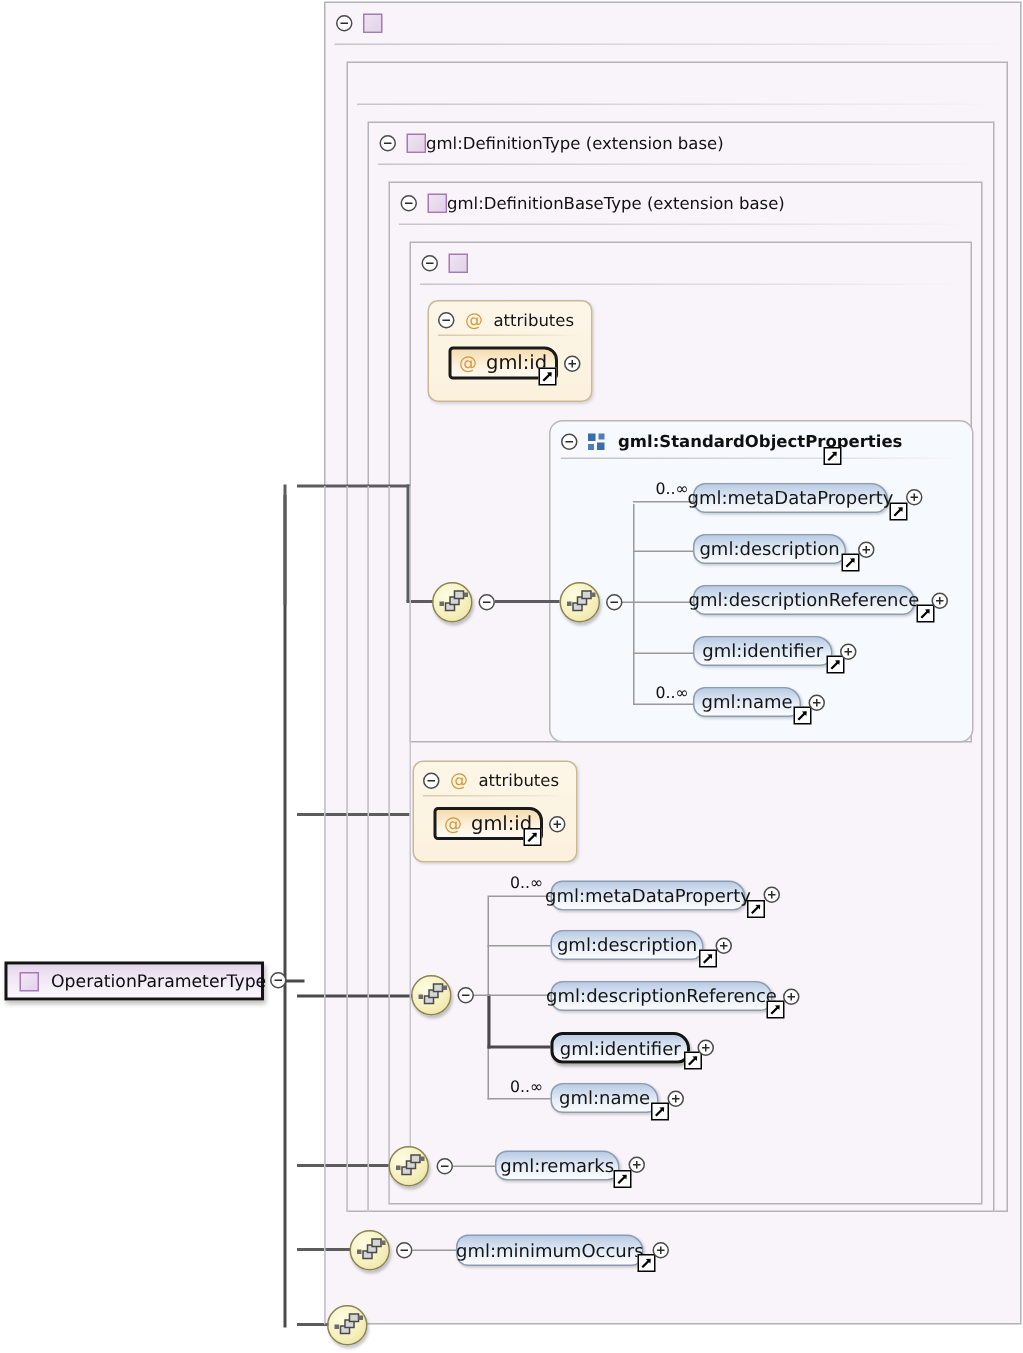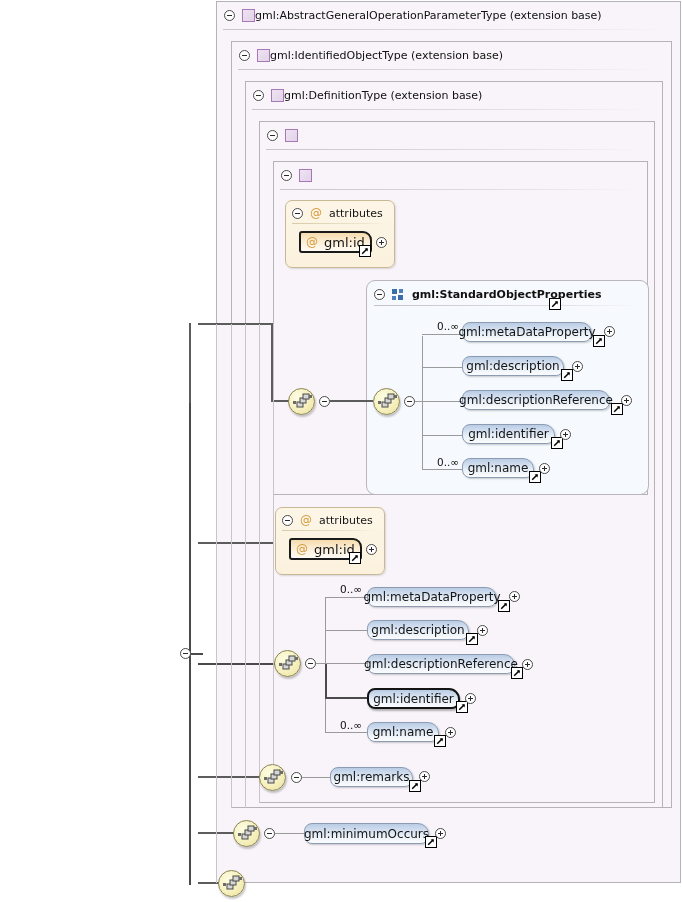--- a/index.html
+++ b/index.html
@@ -281,47 +281,42 @@
 </style>
 </head>
 <body>
 
 <div id="canvas">
 
   <div class="container" style="left:216px; top:1px; width:465px; height:882px;">
     <div class="hdr">
       <div class="toggle"></div>
       <div class="ct-icon"></div>
-      <span class="hdr-label">gml:AbstractGeneralOperationParameterType (extension base)</span>
     </div>
     <div class="hdr-rule" style="left:6px; width:450px;"></div>
   </div>
 
   <div class="container" style="left:231px; top:41px; width:441px; height:767px;">
-    <div class="hdr">
-      <div class="toggle"></div>
-      <div class="ct-icon"></div>
-      <span class="hdr-label">gml:IdentifiedObjectType (extension base)</span>
-    </div>
     <div class="hdr-rule" style="left:6px; width:426px;"></div>
   </div>
 
   <div class="container" style="left:245px; top:81px; width:418px; height:727px;">
     <div class="hdr">
       <div class="toggle"></div>
       <div class="ct-icon"></div>
       <span class="hdr-label">gml:DefinitionType (extension base)</span>
     </div>
     <div class="hdr-rule" style="left:6px; width:403px;"></div>
   </div>
 
   <div class="container" style="left:259px; top:121px; width:396px; height:682px;">
     <div class="hdr">
       <div class="toggle"></div>
       <div class="ct-icon"></div>
+      <span class="hdr-label">gml:DefinitionBaseType (extension base)</span>
     </div>
     <div class="hdr-rule" style="left:6px; width:381px;"></div>
   </div>
 
   <div class="container" style="left:273px; top:161px; width:375px; height:334px;">
     <div class="hdr">
       <div class="toggle"></div>
       <div class="ct-icon"></div>
     </div>
     <div class="hdr-rule" style="left:6px; width:360px;"></div>
@@ -345,20 +340,24 @@
   <div class="ln dark" style="left:198px; top:832px; width:36px; height:2px;"></div>
 
   <div class="ln dark" style="left:198px; top:882px; width:22px; height:2px;"></div>
 
   <div class="ln" style="left:216px; top:324px; width:1px; height:559px; background:#c9c5cd;"></div>
   <div class="ln" style="left:231px; top:324px; width:1px; height:484px; background:#c9c5cd;"></div>
   <div class="ln" style="left:245px; top:324px; width:1px; height:484px; background:#c9c5cd;"></div>
   <div class="ln" style="left:259px; top:324px; width:1px; height:479px; background:#c9c5cd;"></div>
   <div class="ln" style="left:273px; top:324px; width:1px; height:440px; background:#c9c5cd;"></div>
 
+  <div class="rootbox" style="left:3px; top:641px; width:173px; height:26px;">
+    <div class="rsq"></div>
+    <span class="rlabel">OperationParameterType</span>
+  </div>
   <div class="toggle" style="position:absolute; left:180px; top:648px;"></div>
 
   <div class="attrbox" style="left:285px; top:200px; width:110px; height:68px;">
     <div class="ahdr">
       <div class="toggle"></div>
       <span class="at">@</span>
       <span class="alabel">attributes</span>
     </div>
     <div class="arule" style="width:94px;"></div>
     <div class="attrpill" style="left:13px; top:30px; width:73px; height:22px;">

